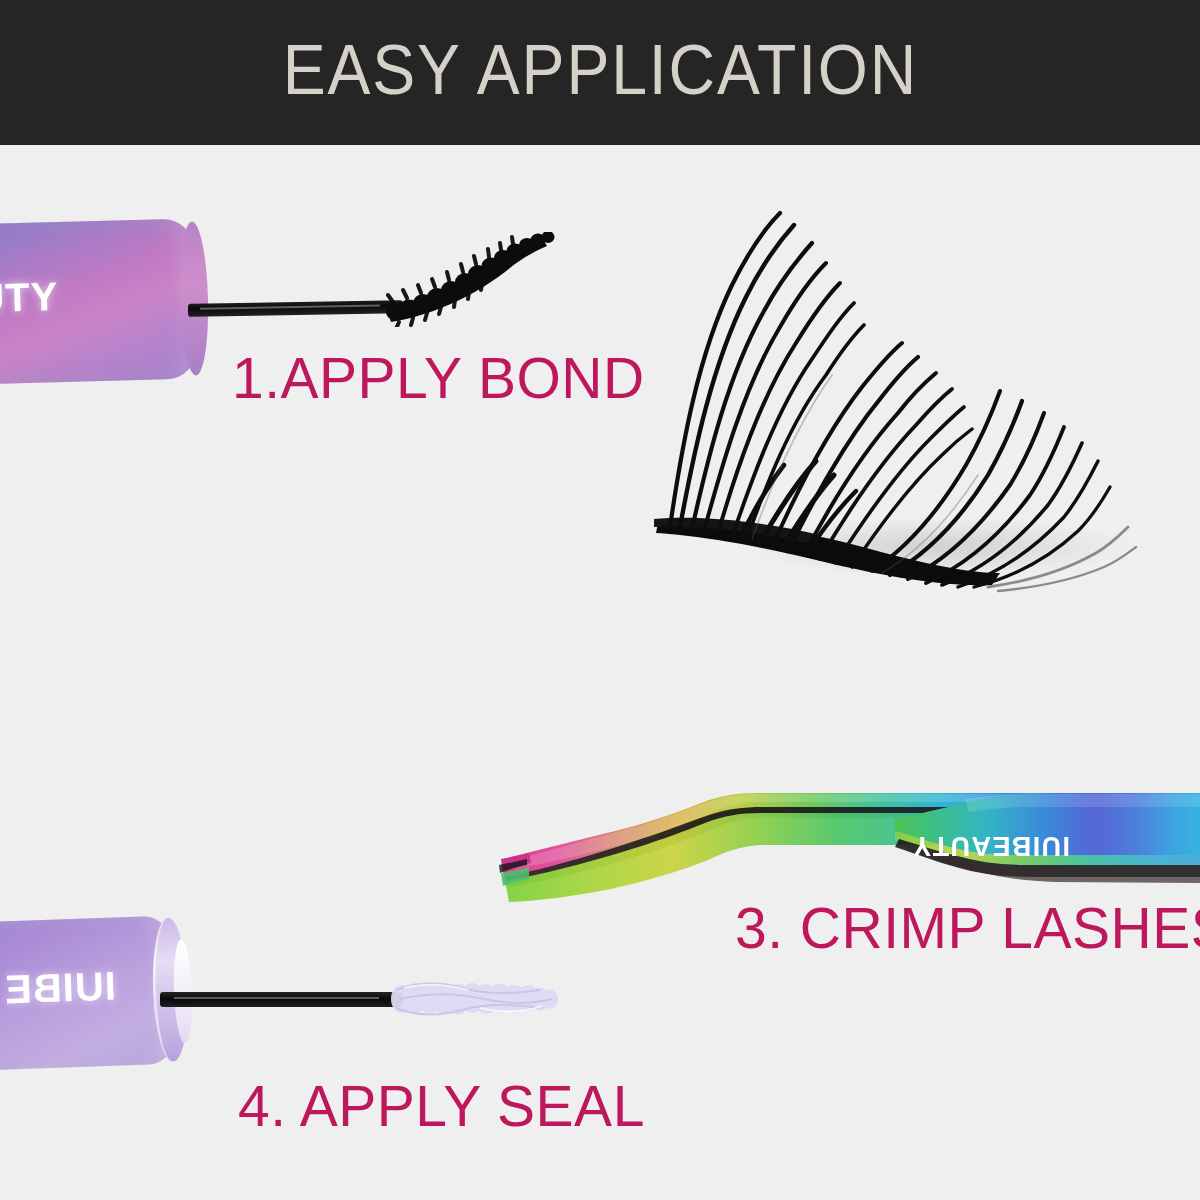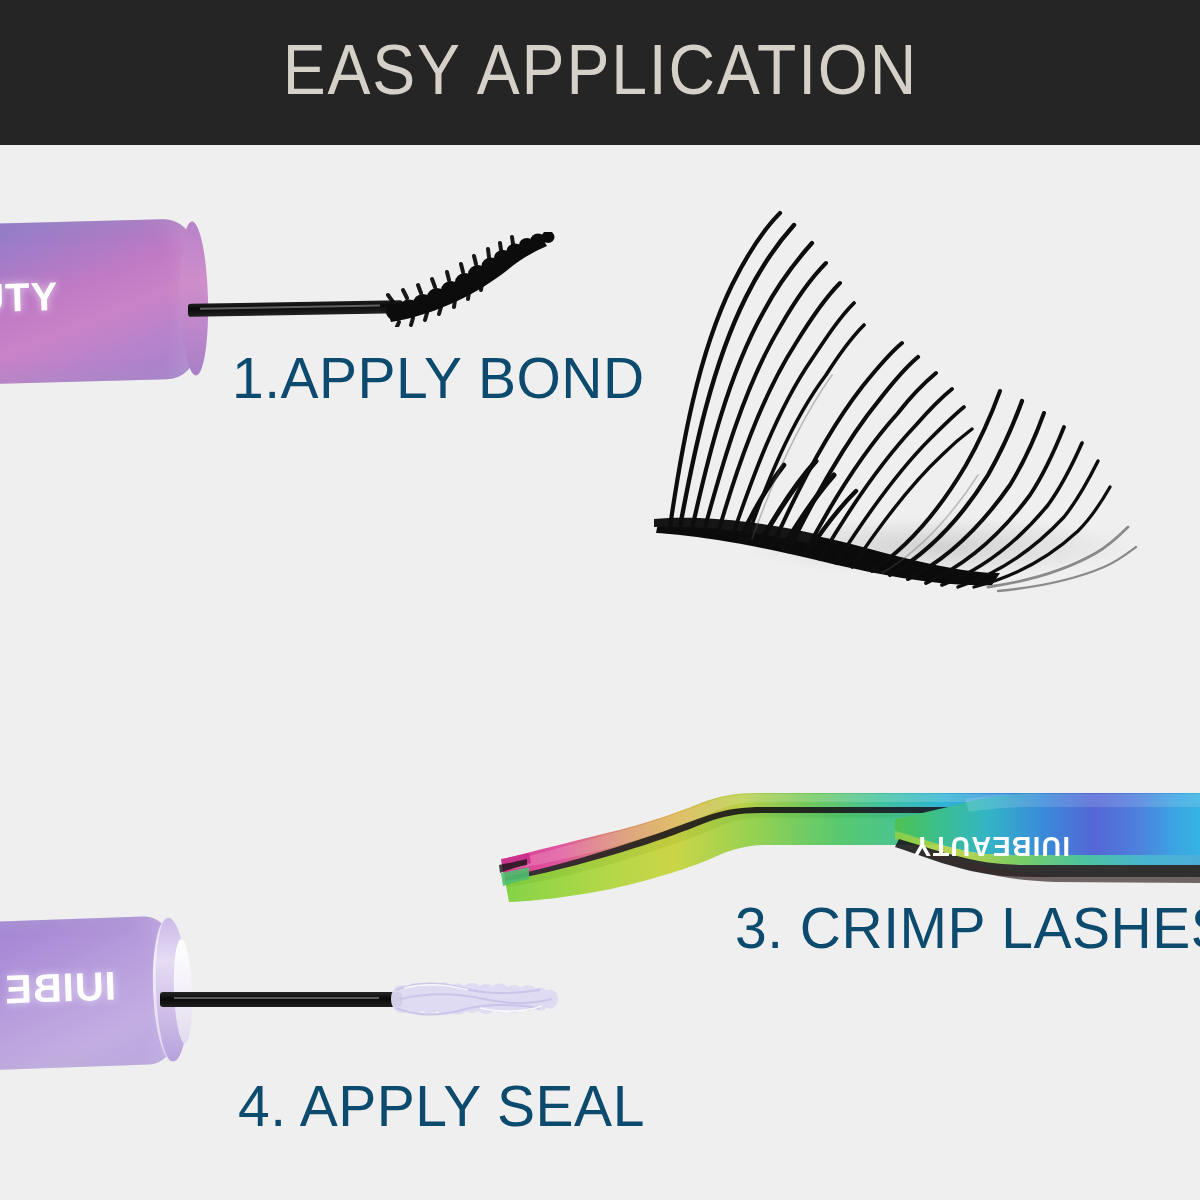--- a/index.html
+++ b/index.html
@@ -26,21 +26,21 @@
     font-weight:400;
     transform:scaleX(0.92);
     white-space:nowrap;
     line-height:1;
     padding-bottom:6px;
   }
 
   
   .step-label{
     position:absolute;
-    color:#0c4a6e;
+    color:#be185d;
     font-family:"Liberation Sans", sans-serif;
     font-size:57px;
     font-weight:400;
     letter-spacing:0.5px;
     white-space:nowrap;
     line-height:1;
   }
   #label-1{left:232px;top:350px;}
   #label-2{left:562px;top:620px;}
   #label-3{left:735px;top:900px;}

